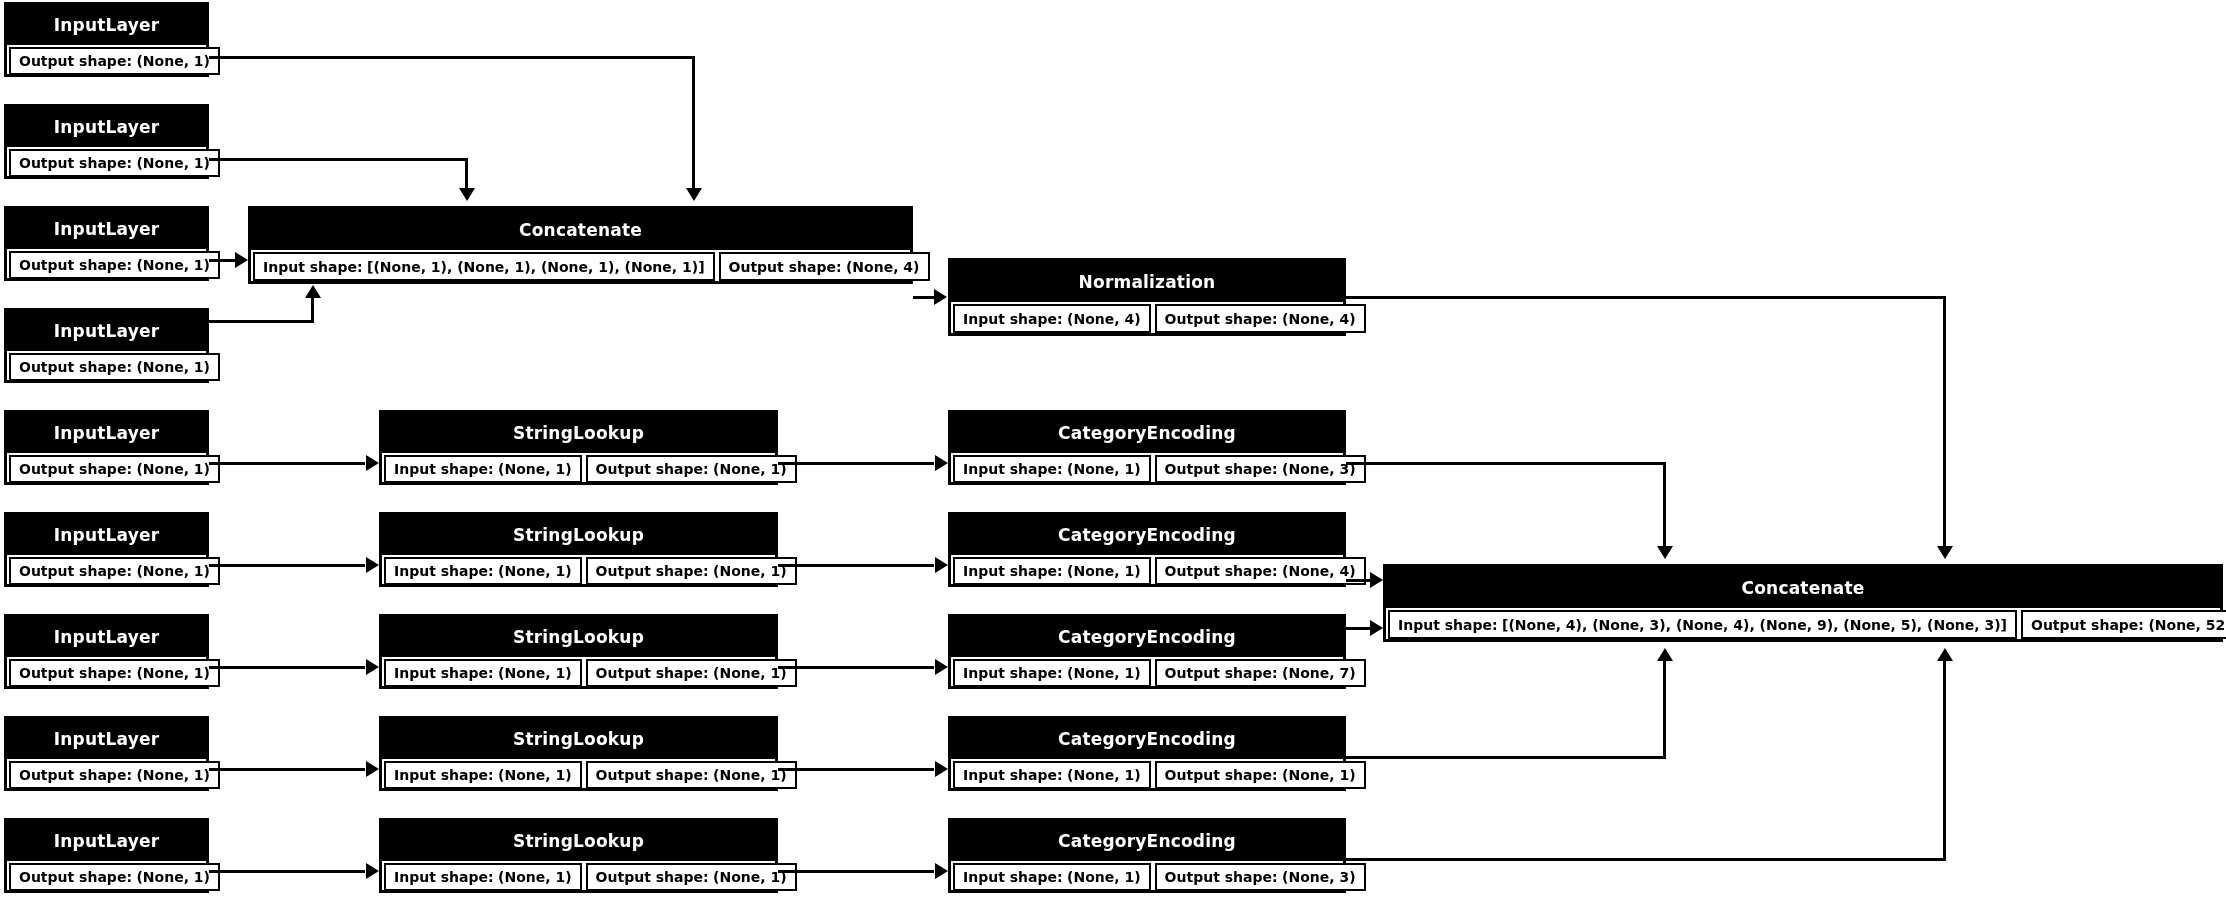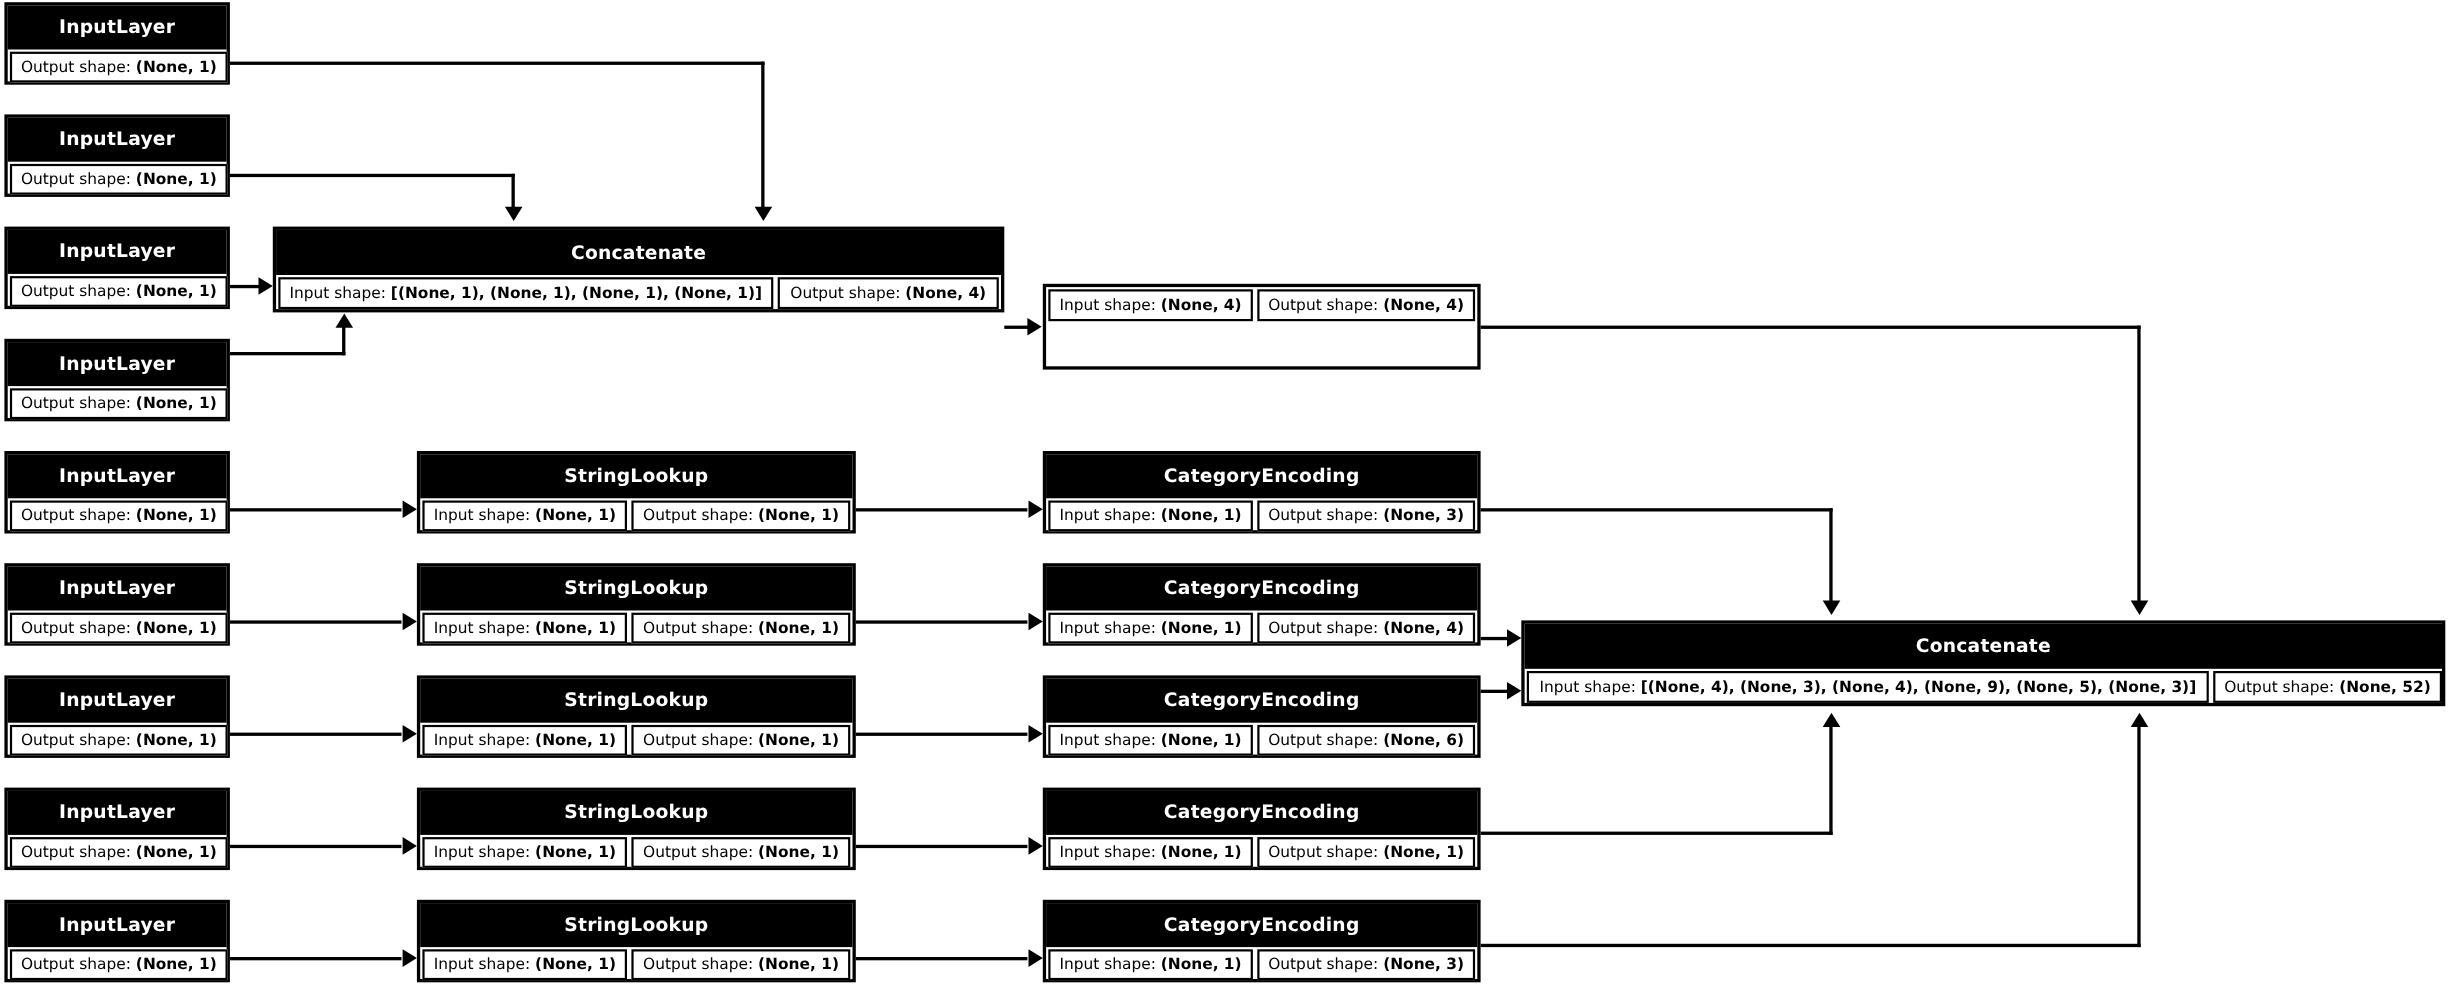--- a/index.html
+++ b/index.html
@@ -14,21 +14,21 @@
     box-sizing:border-box;width:100%;letter-spacing:.2px;
   }
   .node .shapes{display:flex;width:100%;box-sizing:border-box;}
   .node .cell{
     box-sizing:border-box;background:#fff;color:#000;
     display:flex;align-items:center;justify-content:center;
     white-space:nowrap;border:2px solid #000;margin:2px;
     padding:0 8px;flex:1 1 auto;
   }
   .node .cell b{font-weight:bold;}
-  .node .cell .lbl{font-weight:normal;}
+  .node .cell .lbl{font-weight:bold;}
 
   
   .n-input{width:205px;height:75px;}
   .n-input .title{height:40px;font-size:17px;}
   .n-input .shapes{height:32px;}
   .n-input .cell{font-size:14px;}
 
   .n-mid{height:75px;}
   .n-mid .title{height:40px;font-size:17px;}
   .n-mid .shapes{height:32px;}
@@ -82,20 +82,21 @@
 
   <div class="node n-wide" style="left:248px;top:206px;width:665px;height:78px;">
     <div class="title">Concatenate</div>
     <div class="shapes">
       <div class="cell" style="flex:0 0 450px;"><span class="lbl">Input shape:</span>&nbsp;<b>[(None, 1), (None, 1), (None, 1), (None, 1)]</b></div>
       <div class="cell"><span class="lbl">Output shape:</span>&nbsp;<b>(None, 4)</b></div>
     </div>
   </div>
 
   <div class="node n-wide" style="left:948px;top:258px;width:398px;height:78px;">
+    <div class="title">Normalization</div>
     <div class="shapes">
       <div class="cell"><span class="lbl">Input shape:</span>&nbsp;<b>(None, 4)</b></div>
       <div class="cell"><span class="lbl">Output shape:</span>&nbsp;<b>(None, 4)</b></div>
     </div>
   </div>
 
   <div class="node n-input" style="left:4px;top:410px;">
     <div class="title">InputLayer</div>
     <div class="shapes">
       <div class="cell"><span class="lbl">Output shape:</span>&nbsp;<b>(None, 1)</b></div>
@@ -147,21 +148,21 @@
     <div class="title">StringLookup</div>
     <div class="shapes">
       <div class="cell"><span class="lbl">Input shape:</span>&nbsp;<b>(None, 1)</b></div>
       <div class="cell"><span class="lbl">Output shape:</span>&nbsp;<b>(None, 1)</b></div>
     </div>
   </div>
   <div class="node n-mid" style="left:948px;top:614px;width:398px;">
     <div class="title">CategoryEncoding</div>
     <div class="shapes">
       <div class="cell"><span class="lbl">Input shape:</span>&nbsp;<b>(None, 1)</b></div>
-      <div class="cell"><span class="lbl">Output shape:</span>&nbsp;<b>(None, 6)</b></div>
+      <div class="cell"><span class="lbl">Output shape:</span>&nbsp;<b>(None, 7)</b></div>
     </div>
   </div>
 
   <div class="node n-input" style="left:4px;top:716px;">
     <div class="title">InputLayer</div>
     <div class="shapes">
       <div class="cell"><span class="lbl">Output shape:</span>&nbsp;<b>(None, 1)</b></div>
     </div>
   </div>
   <div class="node n-mid" style="left:379px;top:716px;width:399px;">

